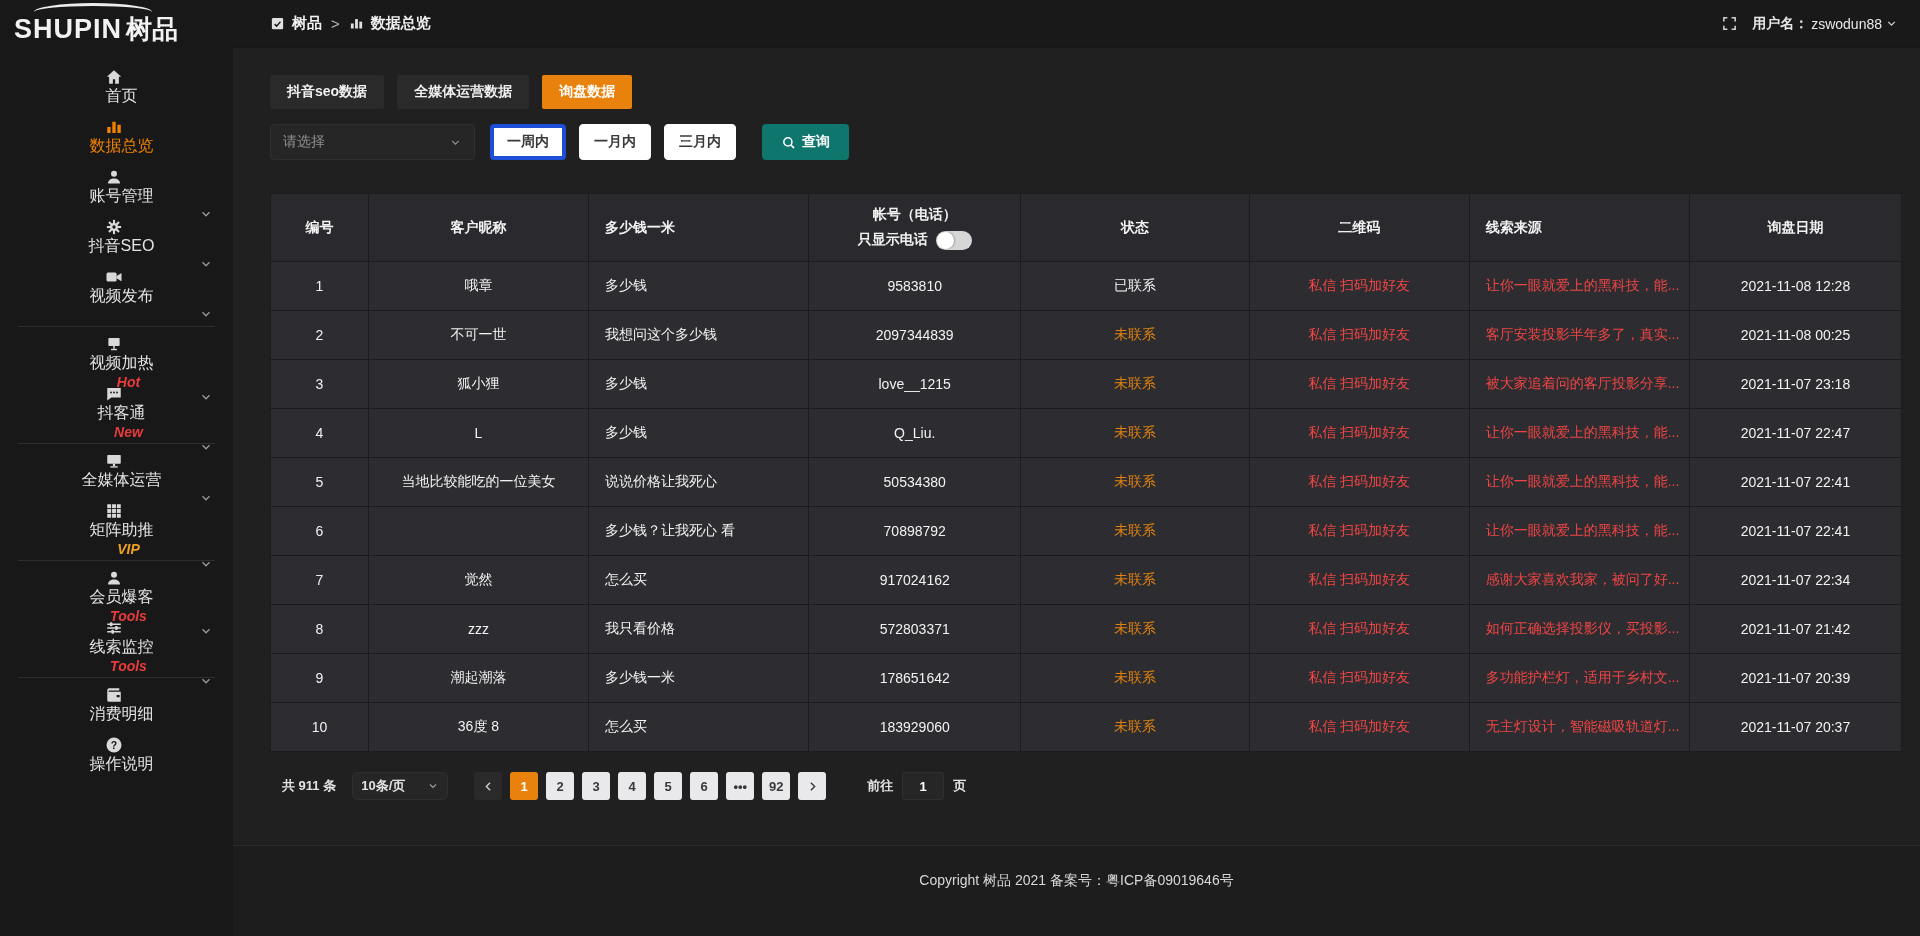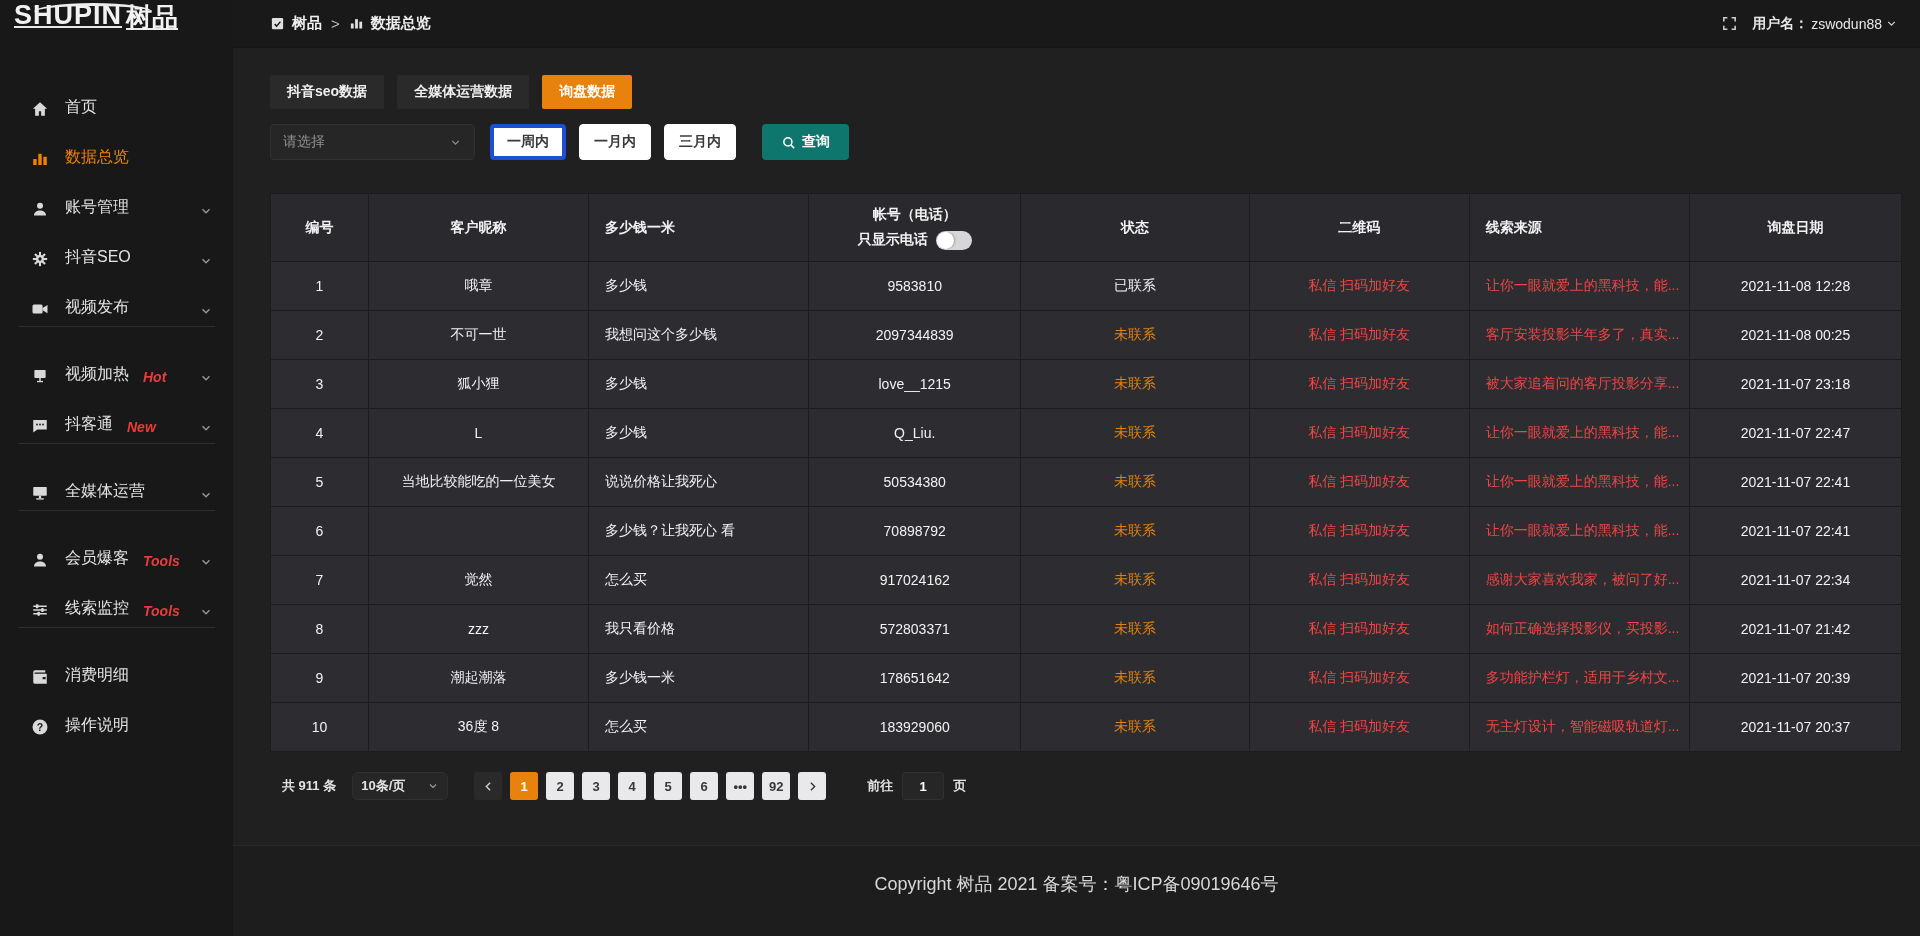--- a/index.html
+++ b/index.html
@@ -2,28 +2,28 @@
 <html><head>
 <meta charset="utf-8">
 <style>
   * { margin:0; padding:0; box-sizing:border-box; }
   html,body { width:1920px; height:936px; overflow:hidden; background:#202020;
     font-family:"Liberation Sans","DejaVu Sans",sans-serif; color:#e8e8e8; }
   .app { display:flex; width:100%; height:100%; }
 
   
   .sidebar { width:233px; min-width:233px; height:100%; background:#181818; }
-  .logo { position:relative; height:58px; display:flex; align-items:flex-start; padding-left:14px;text-decoration:underline; }
+  .logo { position:relative; height:58px; display:flex; align-items:center; padding-left:14px; }
   .logo-arc { position:absolute; top:3px; left:34px; width:118px; height:18px;
     border-top:3px solid #ededed; border-radius:50%; }
   .logo-en { font-size:27px; font-weight:bold; letter-spacing:1px; color:#f2f2f2; }
   .logo-cn { font-size:26px; font-weight:bold; color:#f2f2f2; margin-left:4px; }
   nav { padding-top:10px; }
-  .side-item { height:50px; display:flex; align-items:flex-end; padding:0 20px 0 30px;
-    cursor:pointer; color:#e3e3e3; font-size:16px; }
+  .side-item { height:50px; display:flex; align-items:center; padding:0 20px 0 30px;
+    cursor:pointer; color:#e3e3e3; font-size:16px;flex-direction:column; }
   .si-icon { width:20px; display:flex; justify-content:center; margin-right:15px; color:#d9d9d9; }
   .side-item.active, .side-item.active .si-icon { color:#f08200; }
   .si-label { flex:0 0 auto; }
   .si-badge { font-size:14px; font-weight:bold; font-style:italic; margin-left:14px; }
   .si-chevron { margin-left:auto; color:#9a9a9a; display:flex; }
   .side-divider { height:1px; background:#2e2e2e; margin:8px 18px 8px 18px; }
 
   
   .main { flex:1; display:flex; flex-direction:column; height:100%; background:#202020; }
   .topbar { height:48px; background:#191919; display:flex; align-items:center;
@@ -86,21 +86,21 @@
     font-size:13px; font-weight:bold; cursor:pointer; display:flex; align-items:center;
     justify-content:center; font-family:inherit; }
   .pg-btn.prev { background:#2a2a2a; color:#cfcfcf; }
   .pg-btn.page-active { background:#e8820c; color:#fff; }
   .pg-goto { display:flex; align-items:center; gap:9px; margin-left:41px; font-weight:bold; }
   .goto-box { width:42px; height:28px; background:#262626; border:1px solid #303030; border-radius:3px;
     display:flex; align-items:center; justify-content:center; color:#fff; cursor:text; }
 
   
   .footer { height:91px; border-top:1px solid #2a2a2a; background:#1d1d1d; text-align:center;
-    padding-top:26px; font-size:18px; color:#d8d8d8; }
+    padding-top:26px; font-size:14px; color:#d8d8d8; }
 </style>
 </head>
 <body>
 
 <div class="app">
 
   <aside class="sidebar">
     <div class="logo">
       <div class="logo-arc"></div>
       <span class="logo-en">SHUPIN</span>
@@ -212,20 +212,44 @@
         <div class="side-divider"></div>
         <div class="side-item">
           <span class="si-icon">
             <svg width="18" height="18" viewBox="0 0 24 24" fill="currentColor">
               <rect x="3" y="4" width="18" height="11.5" rx="1"></rect>
               <rect x="10.5" y="15.5" width="3" height="3.5"></rect>
               <rect x="7" y="19" width="10" height="1.8"></rect>
             </svg>
           </span>
           <span class="si-label">全媒体运营</span>
+          <span class="si-chevron">
+            <svg width="14" height="14" viewBox="0 0 24 24" fill="currentColor">
+              <path d="M6 9l6 6 6-6" fill="none" stroke="currentColor" stroke-width="2.2"></path>
+            </svg>
+          </span>
+        </div>
+        <div class="side-item">
+          <span class="si-icon">
+            <svg width="18" height="18" viewBox="0 0 24 24" fill="currentColor">
+              <g>
+                <rect x="3" y="3" width="5.2" height="5.2"></rect>
+                <rect x="9.4" y="3" width="5.2" height="5.2"></rect>
+                <rect x="15.8" y="3" width="5.2" height="5.2"></rect>
+                <rect x="3" y="9.4" width="5.2" height="5.2"></rect>
+                <rect x="9.4" y="9.4" width="5.2" height="5.2"></rect>
+                <rect x="15.8" y="9.4" width="5.2" height="5.2"></rect>
+                <rect x="3" y="15.8" width="5.2" height="5.2"></rect>
+                <rect x="9.4" y="15.8" width="5.2" height="5.2"></rect>
+                <rect x="15.8" y="15.8" width="5.2" height="5.2"></rect>
+              </g>
+            </svg>
+          </span>
+          <span class="si-label">矩阵助推</span>
+          <span class="si-badge" style="color: rgb(240, 160, 32);">VIP</span>
           <span class="si-chevron">
             <svg width="14" height="14" viewBox="0 0 24 24" fill="currentColor">
               <path d="M6 9l6 6 6-6" fill="none" stroke="currentColor" stroke-width="2.2"></path>
             </svg>
           </span>
         </div>
         <div class="side-divider"></div>
         <div class="side-item">
           <span class="si-icon">
             <svg width="18" height="18" viewBox="0 0 24 24" fill="currentColor">

